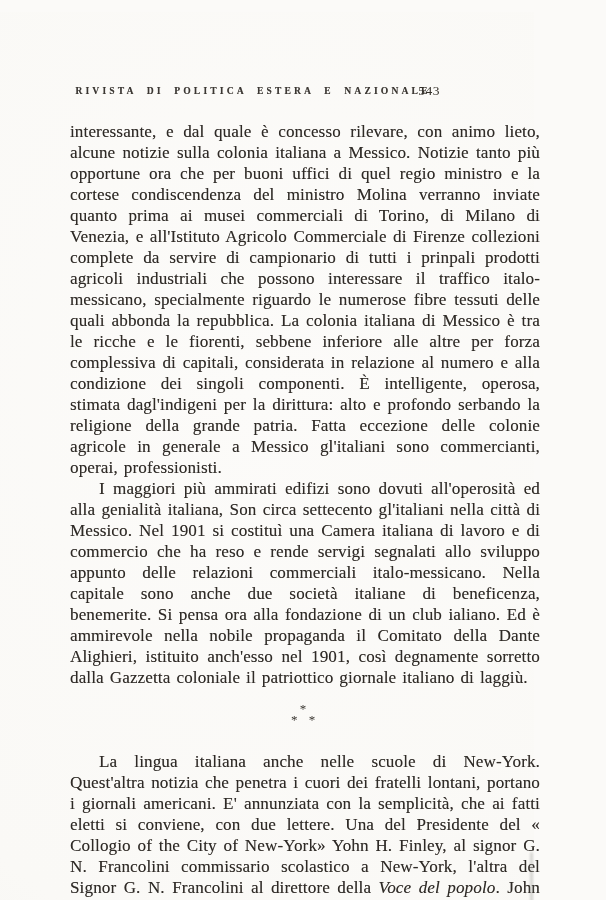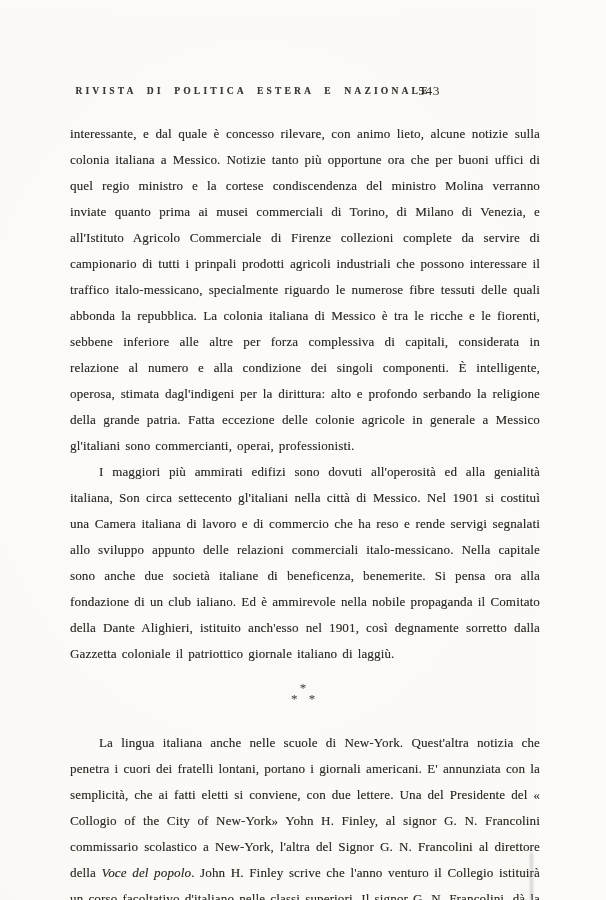--- a/index.html
+++ b/index.html
@@ -59,22 +59,22 @@
     right: 28px;
     font-size: 13.5px;
     color: #343029;
     letter-spacing: 0.5px;
   }
   .text-block {
     width: 470px;
   }
   .para {
     margin: 0;
-    font-size: 13px;
-    line-height: 26px;
+    font-size: 17px;
+    line-height: 21px;
     text-align: justify;
     word-spacing: 1.6px;
     letter-spacing: 0.15px;
     text-shadow: 0.2px 0.2px 0.35px rgba(62,56,50,0.45);
   }
   .para.indent {
     text-indent: 29px;
   }
   .ital {
   }

